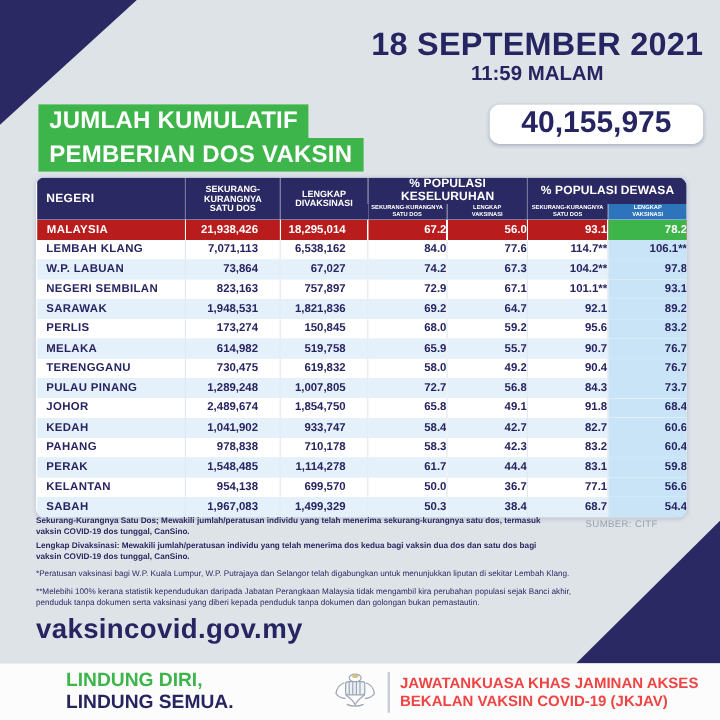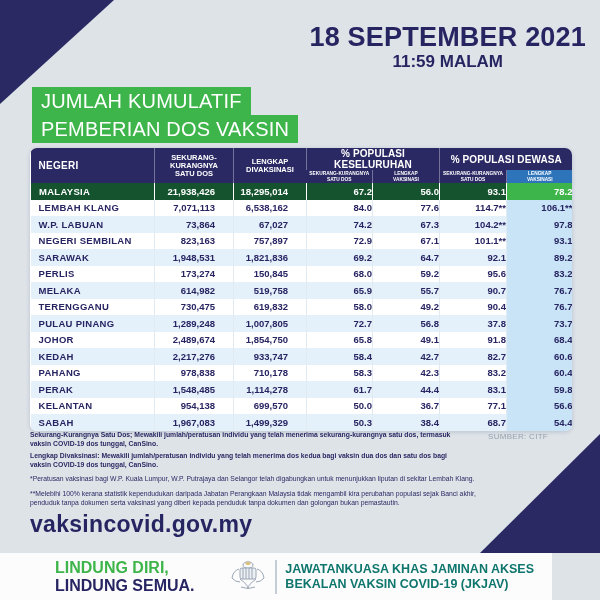--- a/index.html
+++ b/index.html
@@ -12,21 +12,21 @@
   .tri-br { position:absolute; top:434px; right:0; width:120px; height:119px;
             background:#2b2964; clip-path:polygon(100% 0, 100% 100%, 0 100%); }
 
   
   .date-block { position:absolute; top:22px; right:14px; text-align:center; color:#272462; }
   .date-line  { font-size:27px; font-weight:800; letter-spacing:0.2px; line-height:30px; }
   .time-line  { font-size:17px; font-weight:800; line-height:19px; }
 
   
   .title-block { position:absolute; top:87px; left:32px; }
-  .title-row   { display:table; background:#3eb54a; color:#fff; font-weight:400;
+  .title-row   { display:table; background:#3eb54a; color:#fff; font-weight:700;
                  font-size:20px; line-height:21px; padding:3.5px 9px; letter-spacing:0.2px; }
 
   
   .badge { position:absolute; top:87px; right:14px; width:178px; border-radius:9px;
            overflow:hidden; box-shadow:0 1px 3px rgba(40,40,90,.25); }
   .badge-top { background:#3eb54a; color:#fff; text-align:center; padding:4px 4px 3px; }
   .badge-label { font-size:11px; font-weight:800; letter-spacing:0.2px; line-height:12px; }
   .badge-sub   { font-size:5px; font-weight:700; line-height:6px; }
   .badge-bottom { background:#fff; text-align:center; padding:2px 0 4px; }
   .badge-value { font-size:25px; font-weight:800; color:#272462; line-height:27px; }
@@ -46,42 +46,42 @@
   .sub-blue { background:#2e74ba !important; }
 
   tbody td { height:16.5px; font-size:9.5px; font-weight:700; color:#272462;
              border-left:1px solid #e1e9f1; white-space:nowrap; overflow:hidden; }
   tbody tr td:first-child { border-left:none; }
   .td-negeri { text-align:left; padding-left:8px; letter-spacing:0.3px; }
   .td-num { text-align:right; padding-right:18px; }
   .td-pct { text-align:right; }
   tbody tr:nth-child(odd):not(.total) { background:#e4f1fb; }
   tbody td.last { background:#c9e4f6; }
-  tbody tr.total { background:#14532d;padding-left:40px; }
+  tbody tr.total { background:#b91c1c;padding-left:40px; }
   tbody tr.total td { color:#fff; border-left:1px solid rgba(255,255,255,.35); }
   tbody tr.total td.last { background:#3eb54a;margin-top:32px; }
 
   
   .footnotes { position:absolute; top:431px; left:30px; width:470px; color:#2b2964; }
   .fn-bold { font-size:6.8px; font-weight:700; line-height:8.6px; margin-bottom:4px; width:440px; }
   .fn-note { font-size:6.8px; font-weight:400; line-height:8.6px; margin-top:6px; width:460px; }
   .source { position:absolute; top:432px; left:488px; font-size:8px; color:#98a1ae; letter-spacing:0.3px; }
 
   .website { position:absolute; top:511px; left:30px; font-size:23px; font-weight:800;
              color:#272462; letter-spacing:0.3px; }
 
   
-  .footer { position:absolute; bottom:0; left:0; width:552px; height:47px; background:#fdfcfc;
+  .footer { position:absolute; bottom:0; left:0; width:600px; height:47px; background:#fdfcfc;
             display:flex; align-items:center; }
   .slogan { margin-left:55px; font-weight:800; font-size:16px; line-height:17.5px; }
   .slogan .g { color:#3eb54a; display:block; }
   .slogan .n { color:#272462; display:block; }
   .footer-right { margin-left:auto; margin-right:18px; display:flex; align-items:center; gap:8px; }
   .divider { width:2px; height:34px; background:#c6cdd6; }
-  .org { color:#0f766e; font-weight:800; font-size:12.5px; line-height:14.5px; }
+  .org { color:#ef4444; font-weight:800; font-size:12.5px; line-height:14.5px; }
   .emblem { width:38px; height:36px; }
 </style>
 </head>
 <body>
 
 <div class="canvas">
 
   <div class="tri-tl"></div>
   <div class="tri-br"></div>
 
@@ -89,20 +89,23 @@
     <div class="date-line">18 SEPTEMBER 2021</div>
     <div class="time-line">11:59 MALAM</div>
   </div>
 
   <div class="title-block">
     <div class="title-row">JUMLAH KUMULATIF</div>
     <div class="title-row">PEMBERIAN DOS VAKSIN</div>
   </div>
 
   <div class="badge">
+    <div class="badge-bottom">
+      <div class="badge-value">40,155,975</div>
+    </div>
   </div>
 
   <div class="vax-table-wrap">
     <table>
       <colgroup>
         <col style="width:124px">
           <col style="width:79px">
           <col style="width:73px">
         <col style="width:66px">
           <col style="width:67px">
@@ -215,35 +218,35 @@
             <td class="td-pct">49.2</td>
             <td class="td-pct">90.4</td>
             <td class="td-pct last">76.7</td>
           </tr>
           <tr>
             <td class="td-negeri">PULAU PINANG</td>
             <td class="td-num">1,289,248</td>
             <td class="td-num">1,007,805</td>
             <td class="td-pct">72.7</td>
             <td class="td-pct">56.8</td>
-            <td class="td-pct">37.8</td>
+            <td class="td-pct">84.3</td>
             <td class="td-pct last">73.7</td>
           </tr>
           <tr>
             <td class="td-negeri">JOHOR</td>
             <td class="td-num">2,489,674</td>
             <td class="td-num">1,854,750</td>
             <td class="td-pct">65.8</td>
             <td class="td-pct">49.1</td>
             <td class="td-pct">91.8</td>
             <td class="td-pct last">68.4</td>
           </tr>
           <tr>
             <td class="td-negeri">KEDAH</td>
-            <td class="td-num">2,217,276</td>
+            <td class="td-num">1,041,902</td>
             <td class="td-num">933,747</td>
             <td class="td-pct">58.4</td>
             <td class="td-pct">42.7</td>
             <td class="td-pct">82.7</td>
             <td class="td-pct last">60.6</td>
           </tr>
           <tr>
             <td class="td-negeri">PAHANG</td>
             <td class="td-num">978,838</td>
             <td class="td-num">710,178</td>

